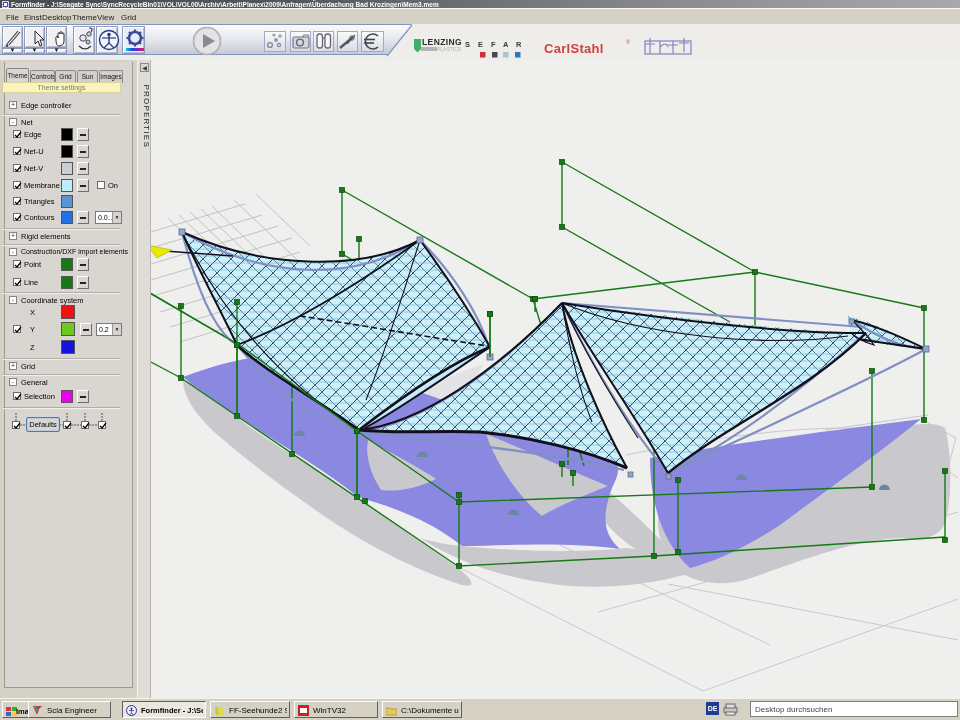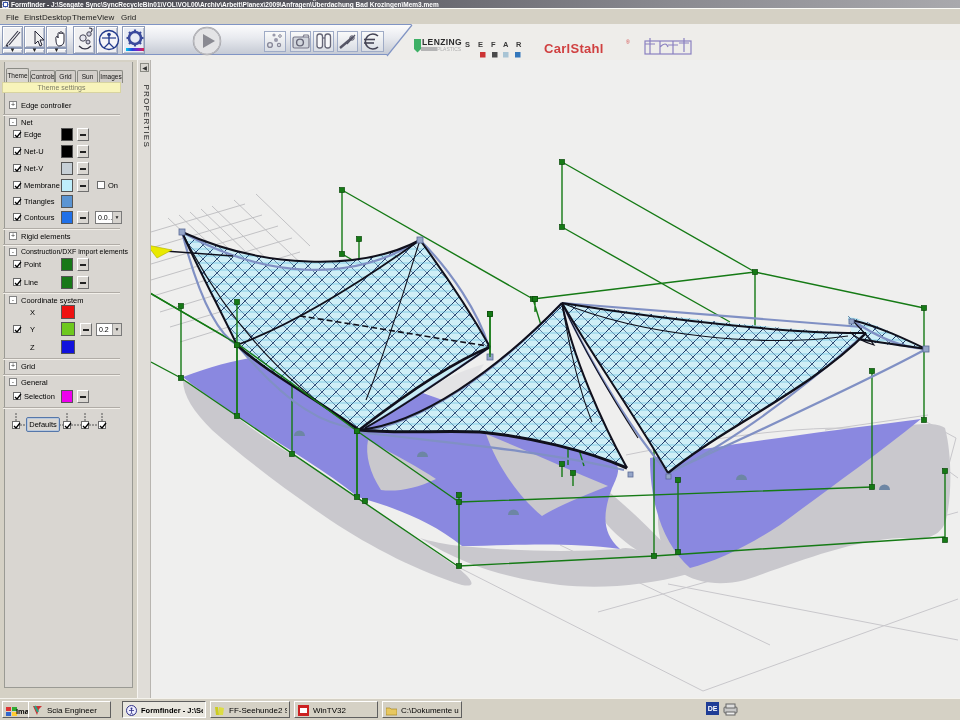--- a/index.html
+++ b/index.html
@@ -642,14 +642,15 @@
           <path d="M0,3 L0,10 L11,10 L11,4 L5,4 L4,3 Z" fill="#e8c860" stroke="#a8882a" stroke-width="0.7"></path>
         </svg>
       <span class="tklbl" style="width:58px">C:\Dokumente und Einst...</span>
     </div>
     <div id="deicon">DE</div>
     <svg class="abs" style="left:723px;top:4px" width="16" height="13" viewBox="0 0 16 13">
         <rect x="1" y="4" width="13" height="6" rx="1" fill="#c8c8c8" stroke="#666"></rect>
         <rect x="3" y="1" width="9" height="4" fill="#ddd" stroke="#666"></rect>
         <rect x="3" y="9" width="9" height="3" fill="#eee" stroke="#666"></rect>
       </svg>
+    <div id="traybox">Desktop durchsuchen</div>
   </div>
 </div>
 
 </body></html>

